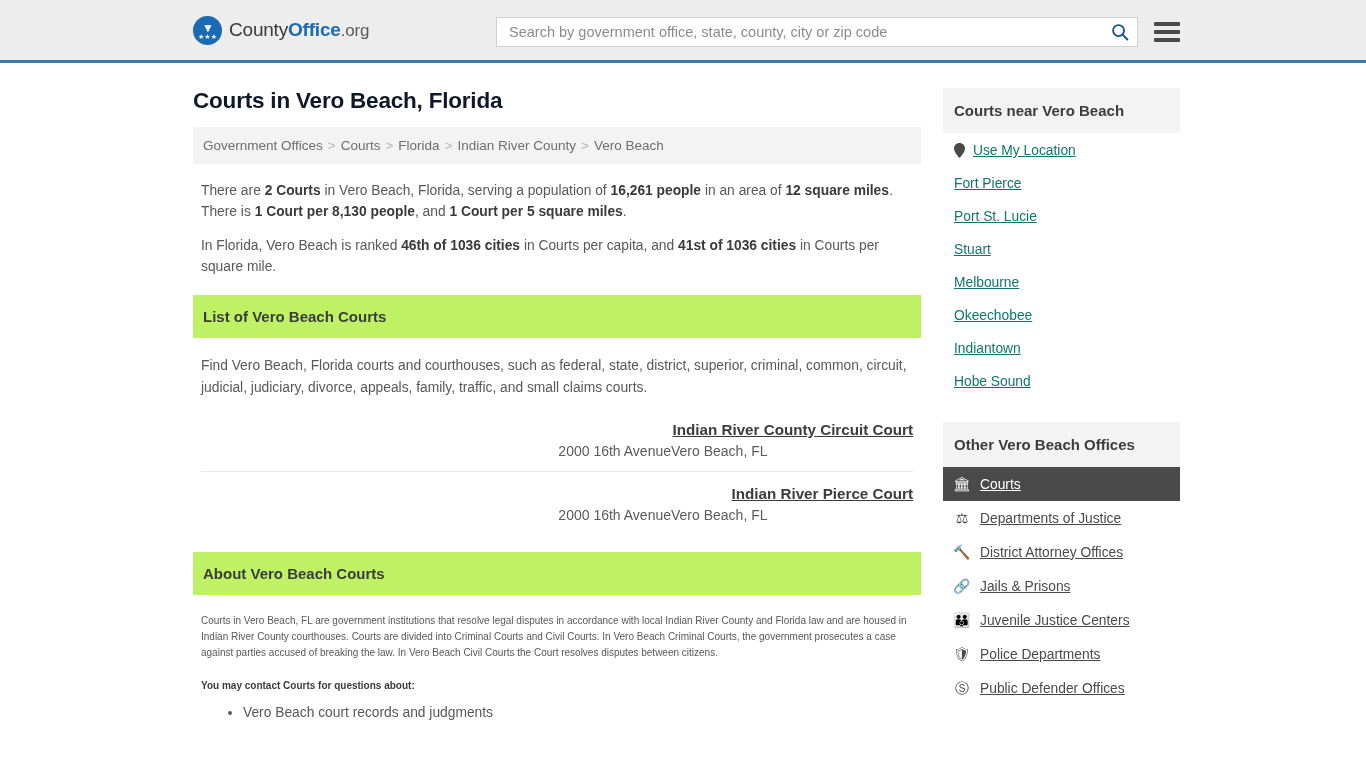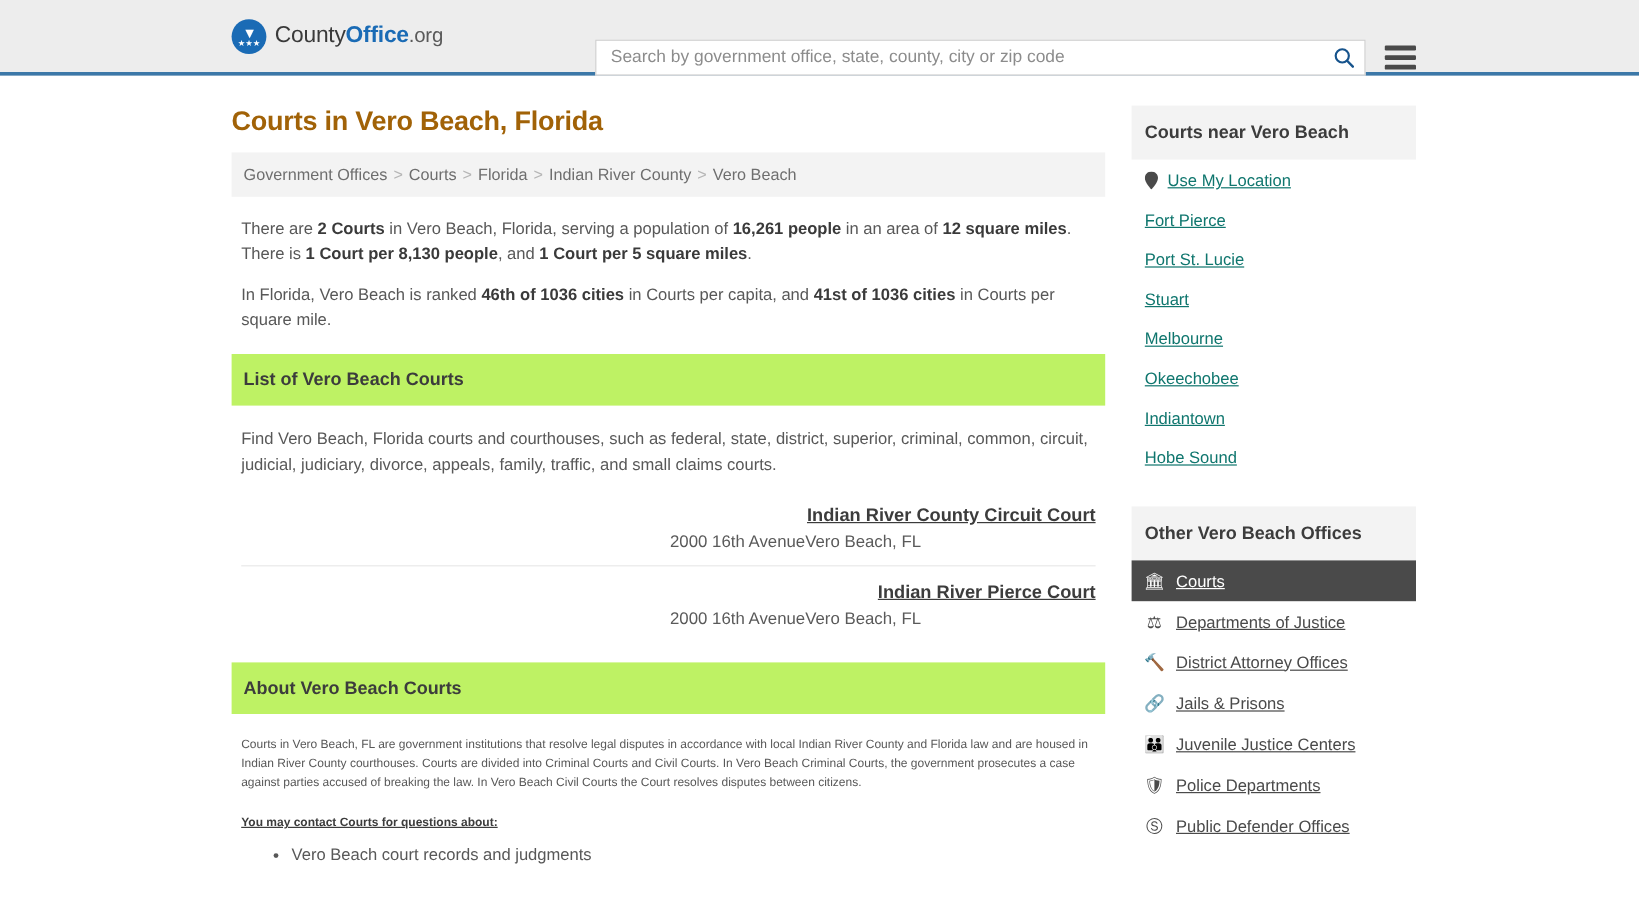--- a/index.html
+++ b/index.html
@@ -57,21 +57,21 @@
     letter-spacing: -0.2px;
     white-space: nowrap;
   }
   .logo-text .t-county { color: #3a3a3a; font-weight: 400; }
   .logo-text .t-office { color: #1a6bb5; font-weight: 700; }
   .logo-text .t-org    { color: #5a5a5a; font-weight: 400; font-size: 17px; }
 
   .search-area {
     position: absolute;
     left: 496px;
-    top: 33px;
+    top: 17px;
     display: flex;
     align-items: center;
   }
   .search-box {
     width: 642px;
     height: 30px;
     background: #ffffff;
     border: 1px solid #cfcfcf;
     display: flex;
     align-items: center;
@@ -111,21 +111,21 @@
   .page {
     display: flex;
     padding: 0 0 0 193px;
     gap: 22px;
   }
   .main-col { width: 728px; }
   .side-col { width: 237px; }
 
   h1.page-title {
     font-size: 22.5px;
-    color: #a16207;
+    color: #0f172a;
     margin: 25px 0 13px 0;
     font-weight: 700;
     letter-spacing: -0.2px;
   }
 
   
   .breadcrumb {
     background: #f3f3f3;
     padding: 11px 10px;
     font-size: 13.5px;
@@ -201,21 +201,20 @@
   .about-body p {
     font-size: 10px;
     line-height: 1.62;
     color: #585858;
     margin: 18px 0 0 0;
   }
   .about-body p.lead-bold {
     font-weight: 700;
     color: #3c3c3c;
     margin-top: 17px;
-    text-decoration: underline;
   }
   .about-body ul {
     margin: 9px 0 0 0;
     padding-left: 42px;
   }
   .about-body li {
     font-size: 13.8px;
     line-height: 1.48;
     color: #585858;
   }

